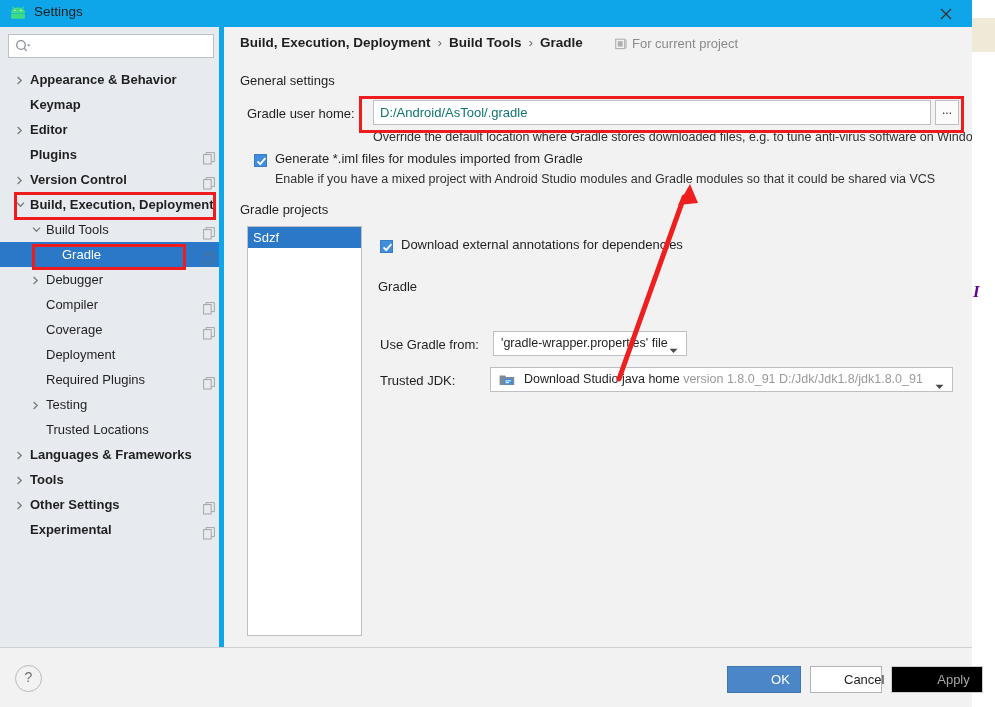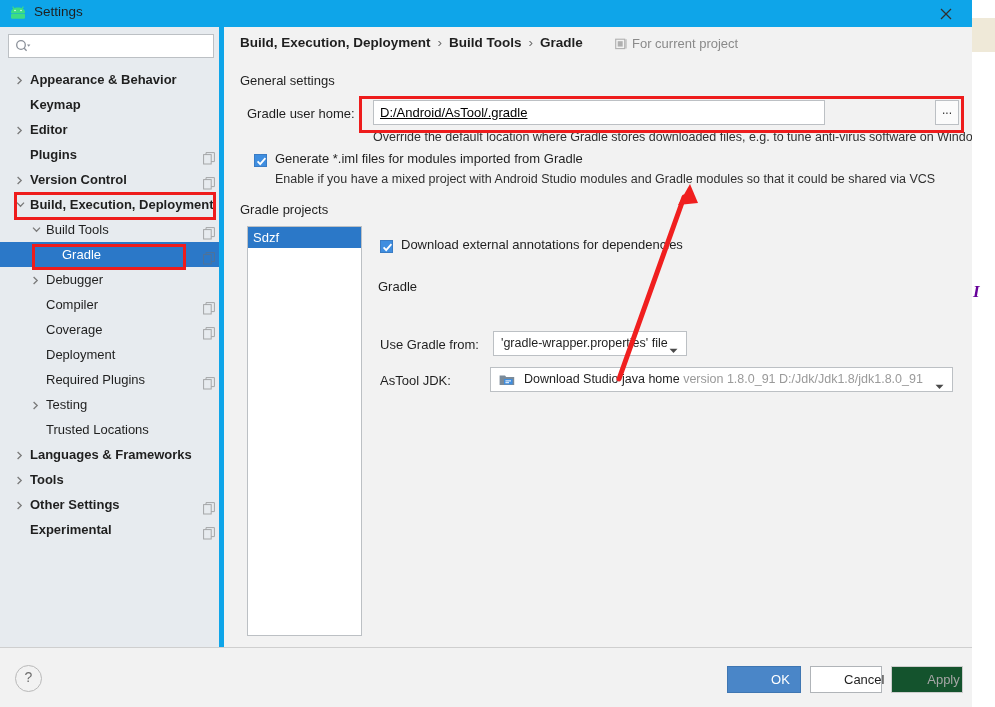--- a/index.html
+++ b/index.html
@@ -224,30 +224,29 @@
     position: absolute;
     font-size: 13px;
     color: #1f1f1f;
     white-space: nowrap;
   }
   #label-gradle-user-home { left: 22px; top: 79px; }
 
   #gradle-home-input {
     position: absolute;
     left: 148px; top: 73px;
-    width: 452px; height: 25px;
+    width: 558px; height: 25px;
     background: #ffffff;
     border: 1px solid #bcc0c4;
     box-sizing: border-box;
     font-family: "Liberation Sans", sans-serif;
     font-size: 13px;
-    color: #000000;
+    color: #0f766e;
     padding: 0 6px;
     outline: none;
-    text-decoration: underline;
   }
   #gradle-home-browse {
     position: absolute;
     left: 710px; top: 73px;
     width: 24px; height: 25px;
     background: #fbfbfb;
     border: 1px solid #bcc0c4;
     box-sizing: border-box;
     font-family: "Liberation Sans", sans-serif;
     font-size: 12px;
@@ -403,22 +402,22 @@
     padding-left: 33px;
   }
   #btn-ok {
     left: 727px; width: 74px;
     background: #4a86c8;
     border: 1px solid #3f76b2;
     color: #ffffff;
   }
   #btn-cancel { left: 810px; width: 72px; }
   #btn-apply {
-    left: 891px; width: 72px;
-    background: #14532d;
+    left: 891px; width: 92px;
+    background: #000000;
     border: 1px solid #cdcdcd;
     color: #a6a6a6;
   }
 
   
   #anno-arrow {
     position: absolute;
     left: 0; top: 0;
     width: 995px; height: 707px;
     z-index: 40;
@@ -678,21 +677,21 @@
     <span class="field-label" id="label-use-gradle-from">Use Gradle from:</span>
     <div class="combo" id="combo-use-gradle-from">
       <span class="combo-text">'gradle-wrapper.properties' file</span>
       <span class="combo-arrow">
         <svg width="9" height="6" viewBox="0 0 9 6">
             <path d="M0.5 0.8 L4.5 5 L8.5 0.8 Z" fill="#4a4a4a"></path>
           </svg>
       </span>
     </div>
 
-    <span class="field-label" id="label-gradle-jdk">AsTool JDK:</span>
+    <span class="field-label" id="label-gradle-jdk">Trusted JDK:</span>
     <div class="combo" id="combo-gradle-jdk">
       <span class="jdk-icon">
         <svg width="16" height="14" viewBox="0 0 16 14">
           <path d="M0.6 2.4 L6 2.4 L7.2 4 L15.2 4 L15.2 12 L0.6 12 Z" fill="#7a8a99"></path>
           <rect x="5" y="6" width="8.6" height="5.4" fill="#3f8ee0"></rect>
           <rect x="6.4" y="7.4" width="5.6" height="1" fill="#ffffff"></rect>
           <rect x="6.4" y="9.2" width="3.6" height="1" fill="#ffffff"></rect>
         </svg>
       </span>
       <span class="combo-text"><span>Download Studio java home</span>

